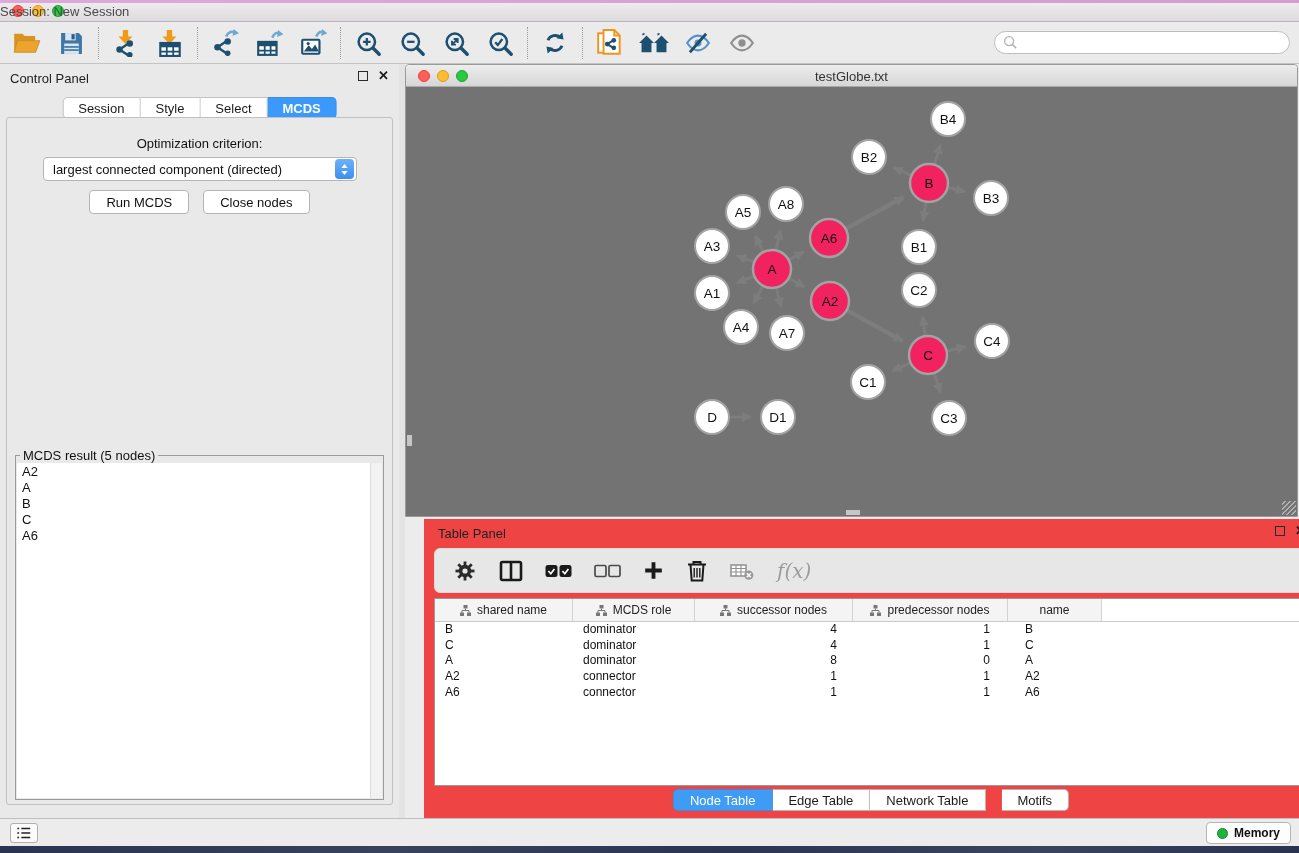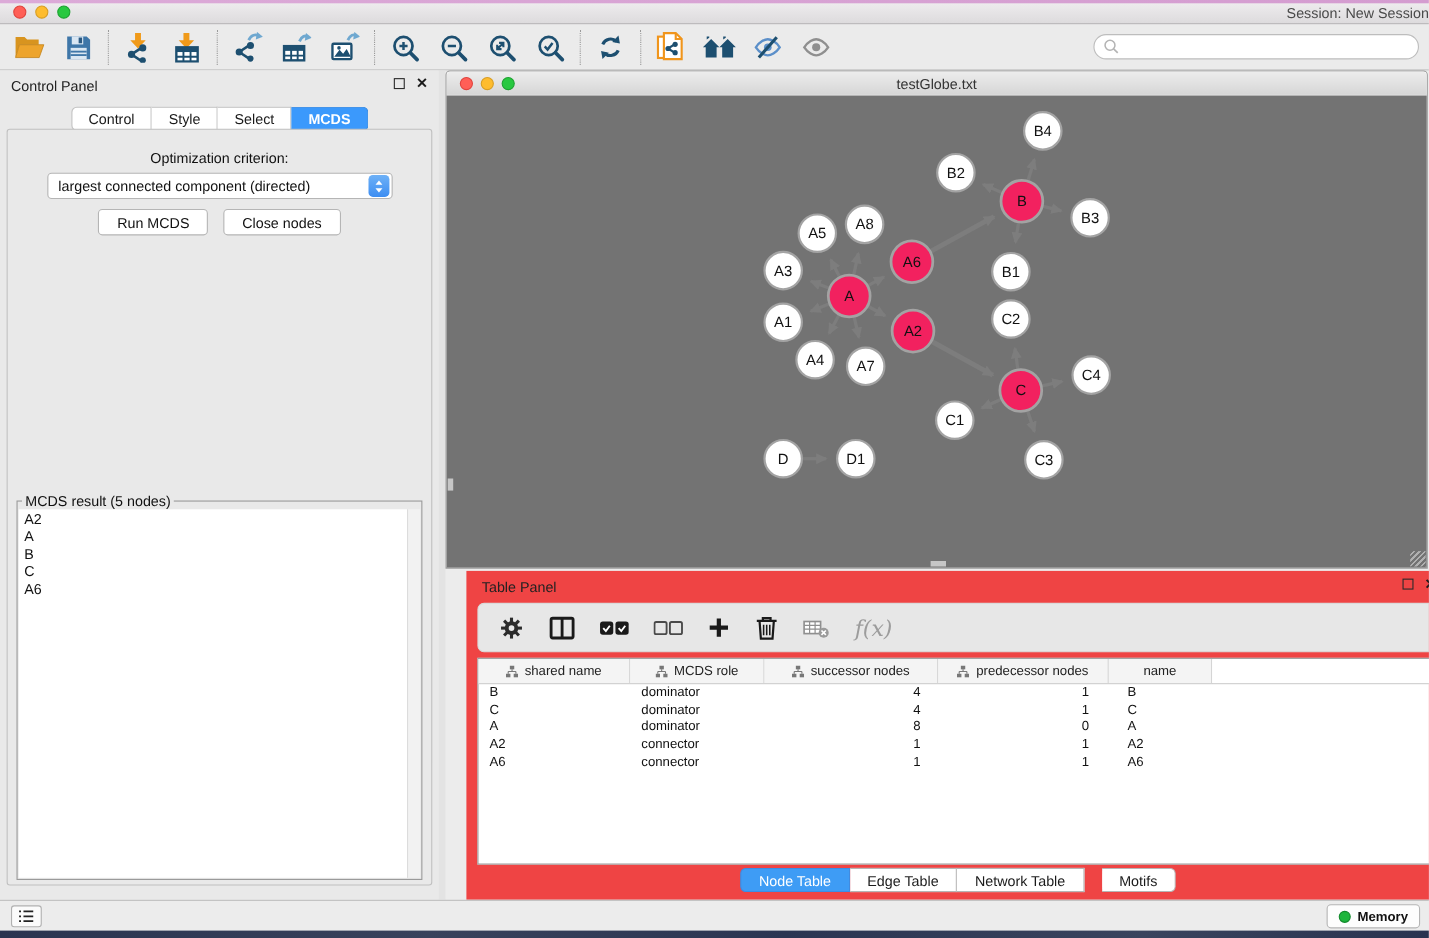--- a/index.html
+++ b/index.html
@@ -10,21 +10,21 @@
   
   .titlebar { position:absolute; left:0; top:0; width:100%; height:22px;
     background:linear-gradient(#f0eef0,#dddbdd); border-bottom:1px solid #b8b6b8; }
   .titlebar::before { content:""; position:absolute; left:0; top:0; width:100%; height:3px;
     background:linear-gradient(90deg,#dcaad8,#d49cd0); }
   .tl-dots { position:absolute; left:12px; top:5px; display:flex; gap:8px; }
   .dot { width:12px; height:12px; border-radius:50%; }
   .dot.red { background:#ff5f57; border:1px solid #e0443e; }
   .dot.yellow { background:#febc2e; border:1px solid #d89e24; }
   .dot.green { background:#28c840; border:1px solid #1da331; }
-  .title-text { position:absolute; left:0; right:0; top:4px; text-align:right;
+  .title-text { position:absolute; left:0; right:0; top:4px; text-align:left;
     font-size:13px; color:#4a4a4a; }
 
   
   .toolbar { position:absolute; left:0; top:23px; width:100%; height:41px;
     background:#ebebeb; border-bottom:1px solid #c4c4c4; display:flex; align-items:center; }
   .tb-group { display:flex; align-items:center; gap:8px; padding:0 9px; }
   .tb-sep { width:1px; height:32px; border-left:1px dotted #9a9a9a; }
   .tb-btn { width:36px; height:34px; display:flex; align-items:center; justify-content:center; }
   .tb-btn svg { display:block; }
   .search-field { position:absolute; right:9px; top:8px; width:296px; height:23px;
@@ -296,21 +296,21 @@
 
   <div class="control-panel">
     <div class="cp-header">
       <span class="cp-title">Control Panel</span>
       <span class="panel-icons">
         <span class="float-box"></span>
         <span class="close-x">✕</span>
       </span>
     </div>
     <div class="cp-tabs">
-        <div class="cp-tab">Control</div>
+        <div class="cp-tab">Session</div>
         <div class="cp-tab">Style</div>
         <div class="cp-tab">Select</div>
         <div class="cp-tab active">MCDS</div>
       </div>
     <div class="cp-content">
       <div class="opt-label">Optimization criterion:</div>
       <div class="criterion-select">
         <span class="sel-text">largest connected component (directed)</span>
         <span class="sel-stepper">
           <svg width="9" height="13" viewBox="0 0 10 14">

